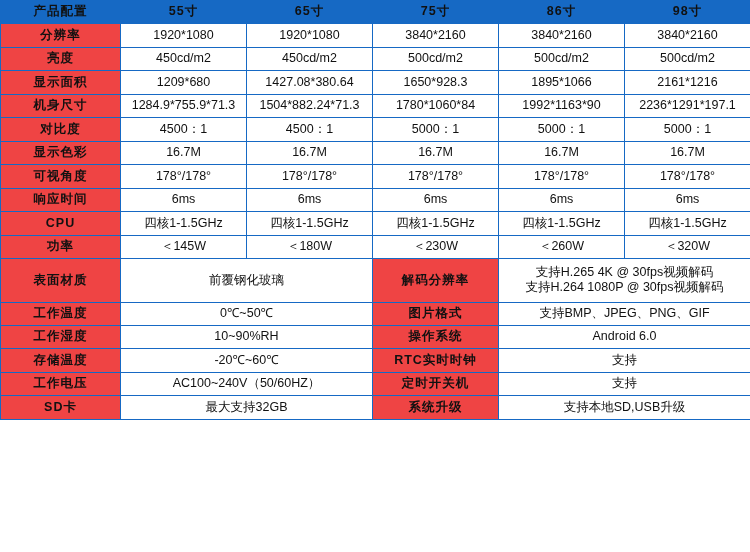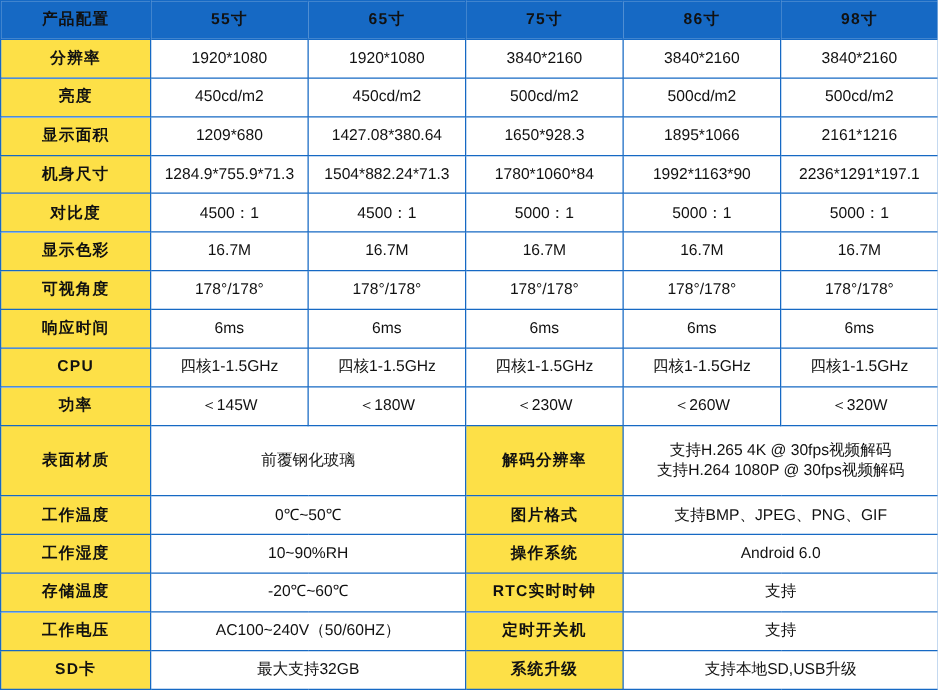--- a/index.html
+++ b/index.html
@@ -10,21 +10,21 @@
   body {
     width: 750px;
     height: 552px;
     font-family: "Liberation Sans", sans-serif;
     overflow: hidden;
   }
   #spec-table {
     border-collapse: collapse;
     table-layout: fixed;
     width: 750px;
-    height: 552px;
+    height: 420px;
     border: 1px solid #1669c4;
   }
   #spec-table td {
     border: 1px solid #1669c4;
     text-align: center;
     vertical-align: middle;
     color: #111111;
     font-size: 12.5px;
     line-height: 1.25;
     padding: 1px 2px;
@@ -32,21 +32,21 @@
     overflow: hidden;
   }
   td.hdr {
     background: #1669c4;
     color: #ffffff;
     font-weight: bold;
     font-size: 14px;
     letter-spacing: 1px;
   }
   td.rowhdr {
-    background: #fde047;
+    background: #ef4444;
     color: #ffffff;
     font-weight: bold;
     font-size: 13px;
     letter-spacing: 1px;
     margin-top: 16px;
   }
   td.val {
     background: #ffffff;
   }
   td.small {

